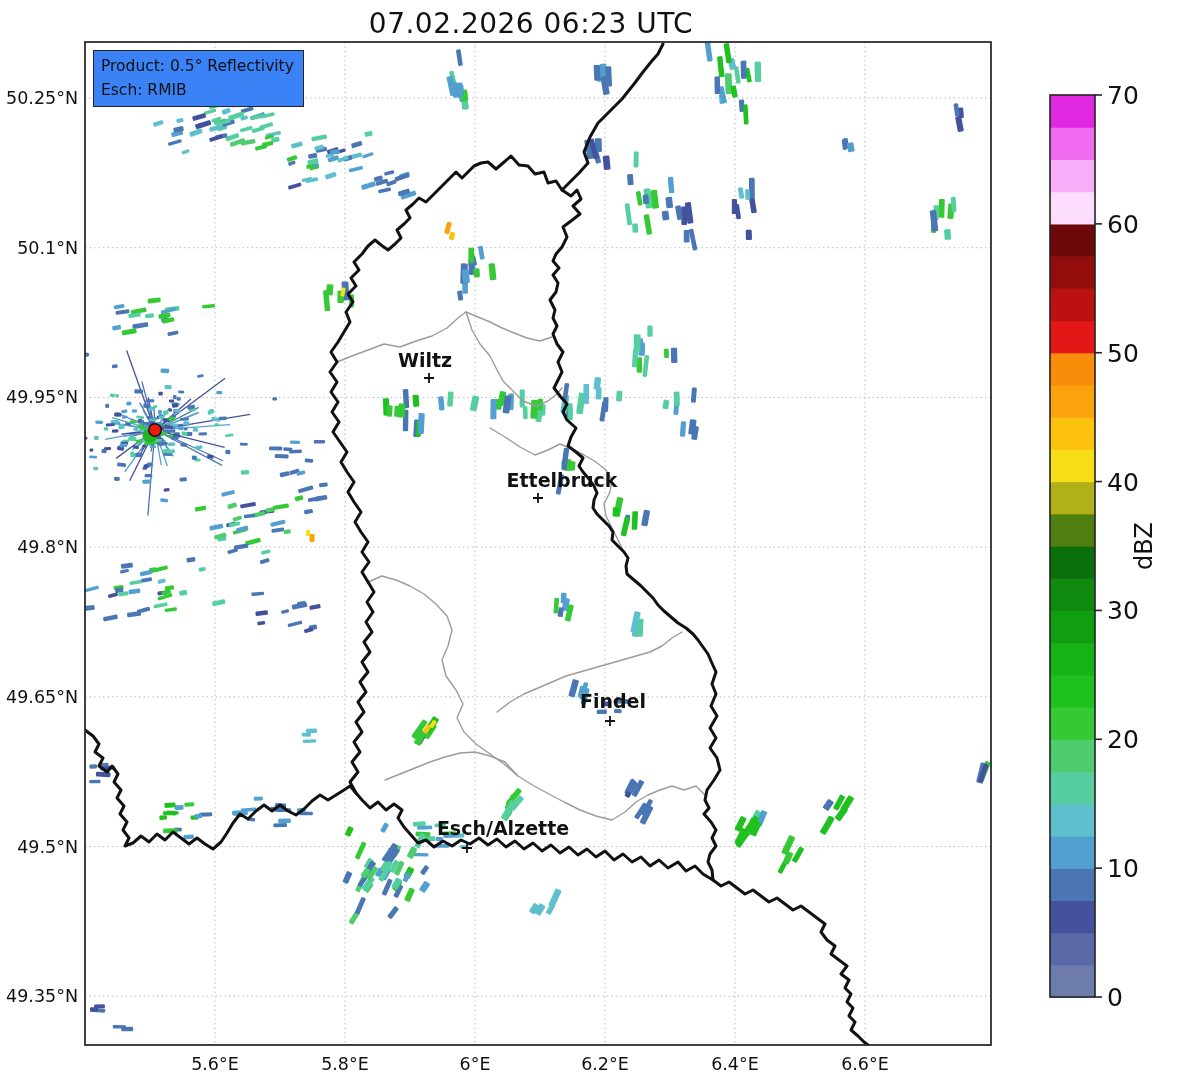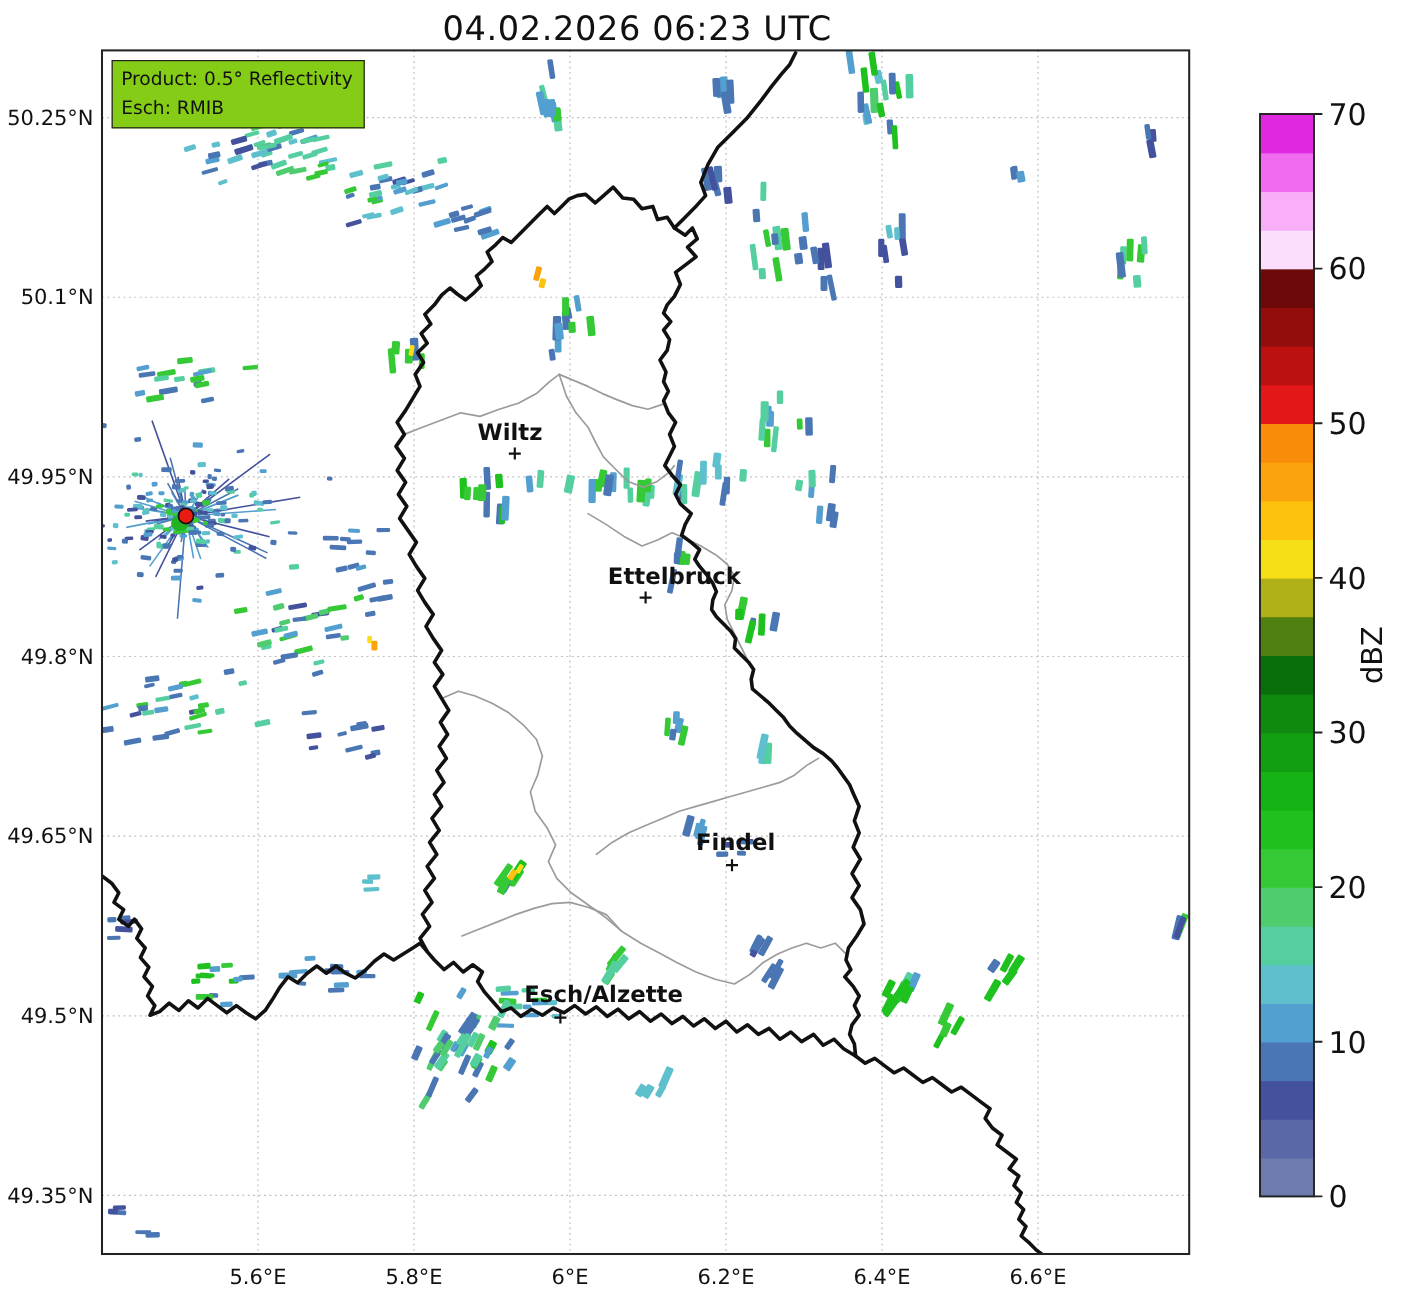--- a/index.html
+++ b/index.html
@@ -1,28 +1,28 @@
 <!DOCTYPE html>
 <html><head>
 <meta charset="utf-8">
 <style>
   html,body{margin:0;padding:0;background:#ffffff;}
   body{font-family:"DejaVu Sans","Liberation Sans",sans-serif;}
   .fig{position:relative;width:1184px;height:1081px;background:#ffffff;overflow:hidden;}
   .title{position:absolute;top:7px;left:0;width:1062px;text-align:center;
          font-size:28px;color:#111;letter-spacing:0.5px;}
-  .annot{position:absolute;left:93px;top:50px;background:#84cc16;border:1.4px solid #222;
+  .annot{position:absolute;left:93px;top:50px;background:#3b82f6;border:1.4px solid #222;
          padding:3px 9px 4px 7px;font-size:15.5px;line-height:1.55;color:#111;z-index:5;}
   svg{position:absolute;left:0;top:0;}
 </style>
 </head>
 <body>
 
 <div class="fig">
-  <div class="title">04.02.2026 06:23 UTC</div>
+  <div class="title">07.02.2026 06:23 UTC</div>
   <div class="annot">
     <div>Product: 0.5° Reflectivity</div>
     <div>Esch: RMIB</div>
   </div>
   <svg id="plot" width="1184" height="1081" viewBox="0 0 1184 1081">
       <defs>
         <clipPath id="clip">
           <rect x="85" y="42" width="906" height="1003"></rect>
         </clipPath>
       </defs>

